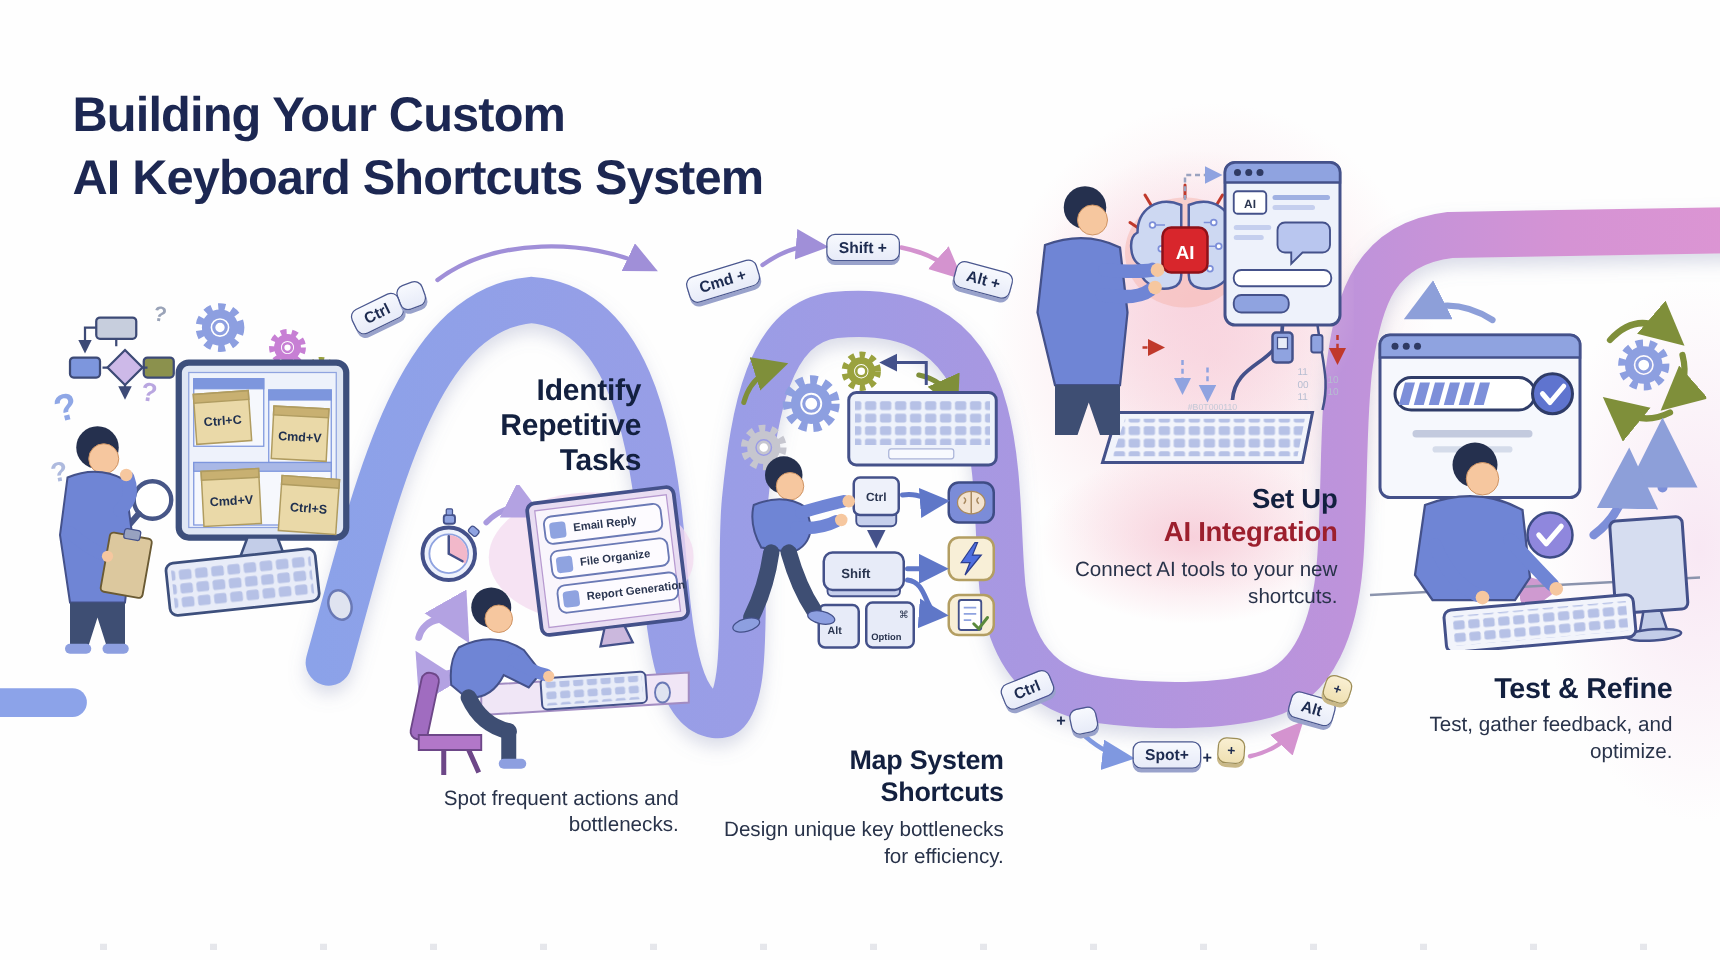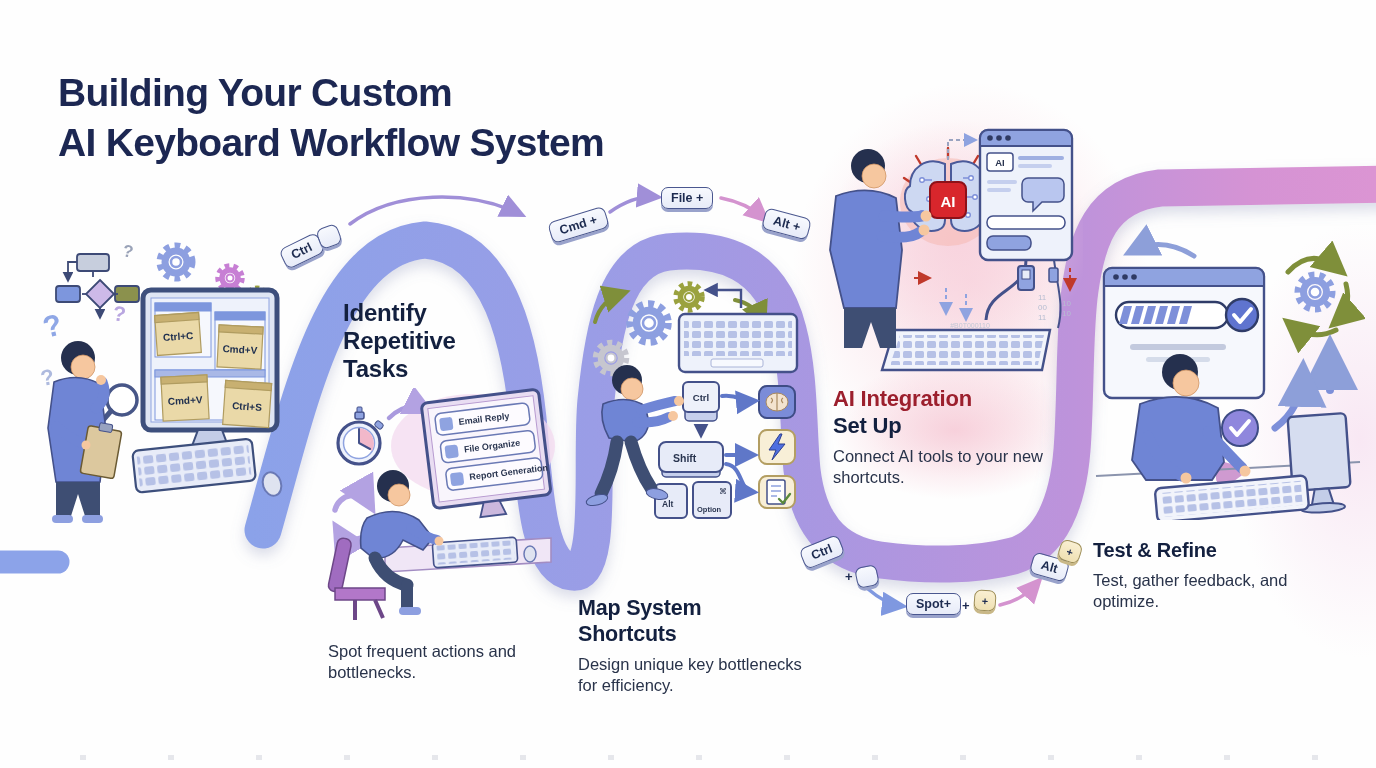--- a/index.html
+++ b/index.html
@@ -8,21 +8,21 @@
   .abs{position:absolute;}
   .glow{position:absolute;pointer-events:none;}
   .g4{left:790px;top:80px;width:360px;height:400px;
       background:radial-gradient(ellipse at center, rgba(248,210,220,.75) 0%, rgba(248,210,220,0) 70%);}
   .g4t{left:830px;top:360px;width:250px;height:140px;
       background:radial-gradient(ellipse at center, rgba(246,199,212,.8) 0%, rgba(246,199,212,0) 70%);}
   .gright{left:1230px;top:220px;width:260px;height:440px;
       background:radial-gradient(ellipse at center, rgba(243,213,235,.55) 0%, rgba(243,213,235,0) 70%);}
   .pathsvg{left:0;top:0;width:1376px;height:768px;z-index:1;}
   .illus{position:absolute;z-index:2;}
-  .txt{position:absolute;z-index:4;text-align:left;color:#16213f;}
+  .txt{position:absolute;z-index:4;text-align:right;color:#16213f;}
   .stitle{font-weight:800;font-size:21.5px;line-height:26px;letter-spacing:-.2px;color:#13203f;}
   .scap{font-weight:400;font-size:16.5px;line-height:21px;color:#29334a;margin-top:7px;}
   .h1{position:absolute;left:58px;top:42px;z-index:4;font-size:39px;line-height:50px;
       font-weight:800;letter-spacing:-.7px;color:#1c2752;}
   .key{position:absolute;z-index:5;display:flex;align-items:center;justify-content:center;
        background:linear-gradient(#f7f9fe,#e7ebf8);border:1.6px solid #4a578f;border-radius:7px;
        box-shadow:0 3px 0 #99a2cb;color:#1d2b50;font-weight:700;font-size:12.5px;padding:3px 9px;}
   .key.sm{width:20px;height:19px;padding:0;font-size:11px;}
   .key.yl{background:linear-gradient(#f9efd2,#efe0b2);border-color:#9d8d55;box-shadow:0 3px 0 #c9b887;}
   .plus{position:absolute;z-index:5;font-weight:700;font-size:13px;color:#1d2b50;}
@@ -81,21 +81,21 @@
       <path stroke="#a08fd8" marker-end="url(#mP)" d="M 350 224 C 395 190 470 190 520 214"></path>
       <path stroke="#a08fd8" marker-end="url(#mP)" d="M 610 212 C 630 198 644 196 656 197"></path>
       <path stroke="#d493cf" marker-end="url(#mPk)" d="M 721 198 C 742 202 755 210 765 219"></path>
       <path stroke="#7f98e0" marker-end="url(#mB)" d="M 868 589 C 882 601 892 605 901 606"></path>
       <path stroke="#d493cf" marker-end="url(#mPk)" d="M 1000 605 C 1018 601 1028 593 1038 582"></path>
     </g>
   </svg>
 
   <h1 class="h1">
     <div>Building Your Custom</div>
-    <div>AI Keyboard Workflow System</div>
+    <div>AI Keyboard Shortcuts System</div>
   </h1>
 
   <svg class="illus" style="left:26px;top:230px;width:280px;height:300px" viewBox="0 0 280 300">
     <defs>
       <pattern id="kb1" width="13" height="11" patternUnits="userSpaceOnUse">
         <rect x="1" y="1" width="10" height="8" rx="2" fill="#b6c1e6"></rect>
         </pattern>
       <marker id="mN1" markerWidth="7" markerHeight="7" refX="4.5" refY="3" orient="auto">
         <path d="M0 0 L6 3 L0 6 z" fill="#3d4a76"></path>
         </marker>
@@ -526,21 +526,21 @@
   </svg>
 
   <div class="key" style="left:281px;top:240px;transform:rotate(-26deg)">
     <span>Ctrl</span>
     </div>
   <div class="key sm" style="left:318px;top:226px;transform:rotate(-20deg)"></div>
   <div class="key" style="left:549px;top:214px;transform:rotate(-17deg)">
     <span>Cmd +</span>
     </div>
   <div class="key" style="left:661px;top:187px">
-    <span>File +</span>
+    <span>Shift +</span>
     </div>
   <div class="key" style="left:763px;top:213px;transform:rotate(15deg)">
     <span>Alt +</span>
     </div>
 
   <div class="key" style="left:801px;top:541px;transform:rotate(-22deg)">
     <span>Ctrl</span>
     </div>
   <div class="plus" style="left:845px;top:569px">+</div>
   <div class="key sm" style="left:856px;top:566px;transform:rotate(-12deg)"></div>
@@ -552,29 +552,29 @@
     <span>+</span>
     </div>
   <div class="key" style="left:1031px;top:556px;transform:rotate(16deg)">
     <span>Alt</span>
     </div>
   <div class="key sm yl" style="left:1059px;top:541px;transform:rotate(18deg)">
     <span>+</span>
     </div>
 
   <div class="txt stitle" style="left:343px;top:299px;width:170px;font-size:24px;line-height:28px">Identify Repetitive Tasks</div>
-  <div class="txt scap" style="left:328px;top:629px;width:215px;margin-top:12px">Spot frequent actions and bottlenecks.</div>
+  <div class="txt scap" style="left:328px;top:629px;width:215px;margin-top:0">Spot frequent actions and bottlenecks.</div>
   <div class="txt" style="left:578px;top:595px;width:225px">
     <div class="stitle">Map System Shortcuts</div>
     <div class="scap">Design unique key bottlenecks for efficiency.</div>
   </div>
   <div class="txt" style="left:833px;top:385px;width:237px">
+    <div class="stitle" style="font-size:22px;line-height:27px">Set Up</div>
     <div class="stitle" style="font-size:22px;line-height:27px;color:#9c1f2d">AI Integration</div>
-    <div class="stitle" style="font-size:22px;line-height:27px">Set Up</div>
     <div class="scap">Connect AI tools to your new shortcuts.</div>
   </div>
   <div class="txt" style="left:1093px;top:537px;width:245px">
-    <div class="stitle" style="font-size:20px">Test &amp; Refine</div>
+    <div class="stitle" style="font-size:23px">Test &amp; Refine</div>
     <div class="scap">Test, gather feedback, and optimize.</div>
   </div>
 
   <div class="ticks"></div>
 </div>
 
 </body></html>

